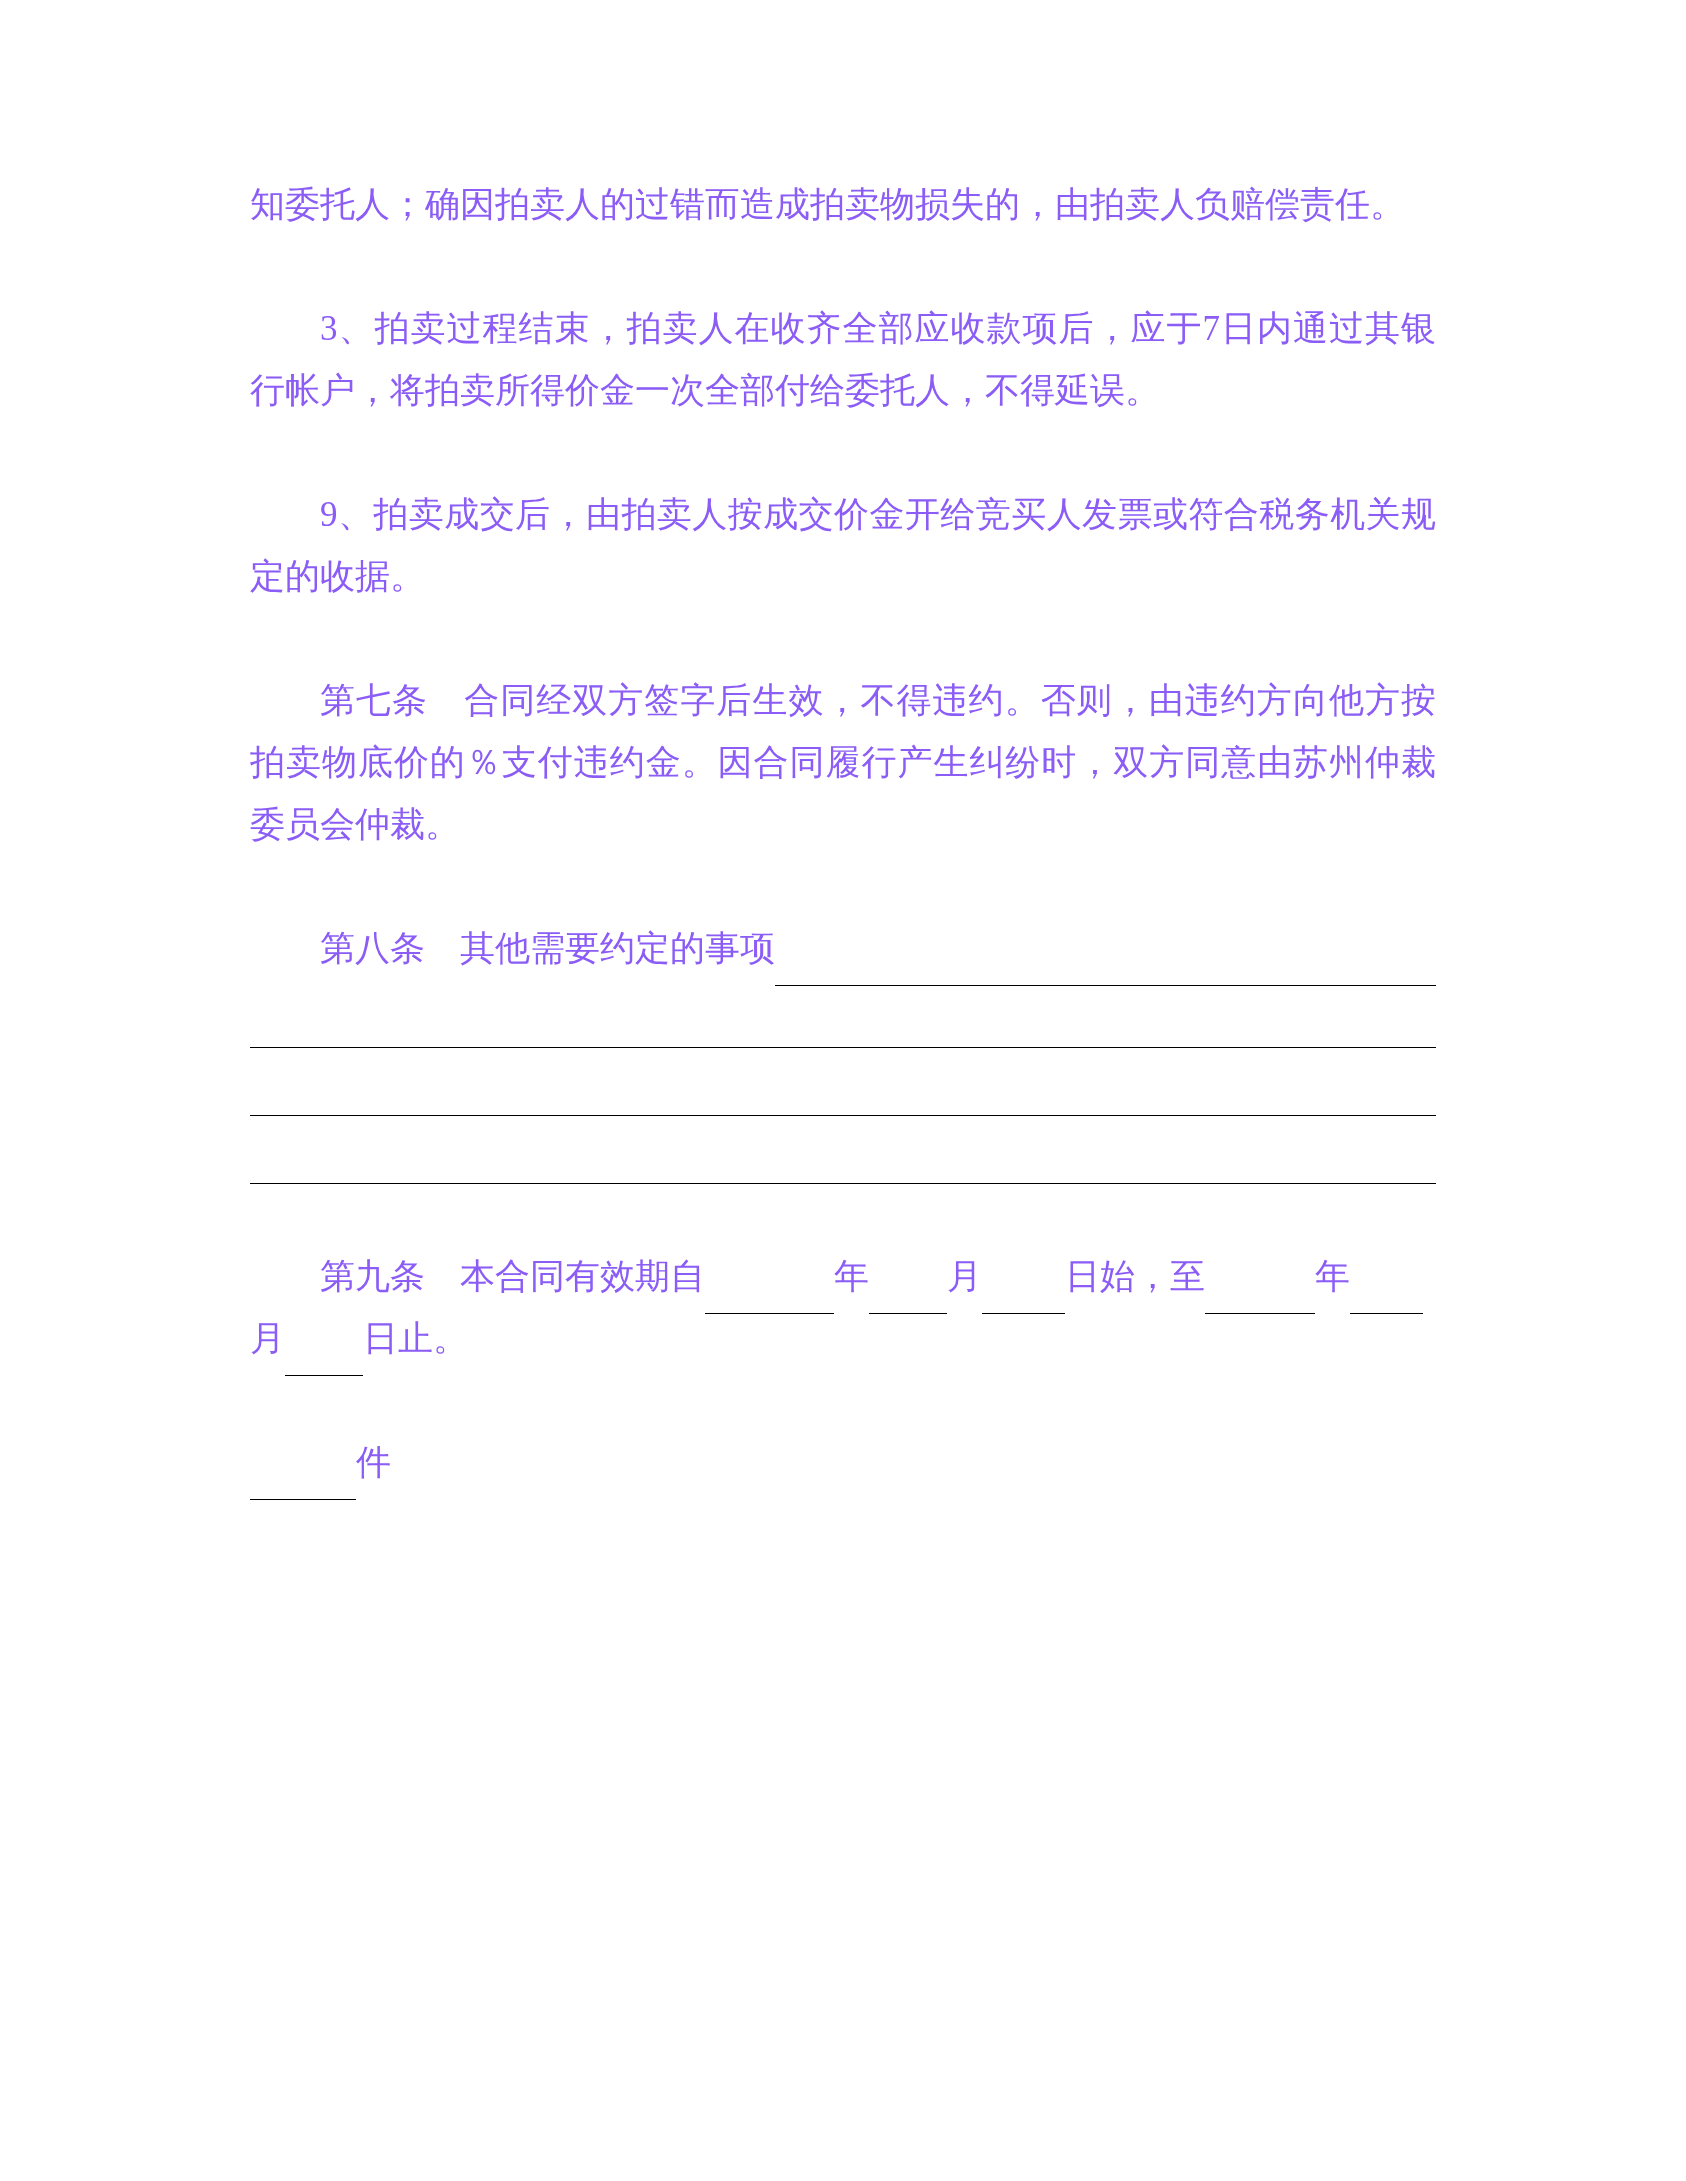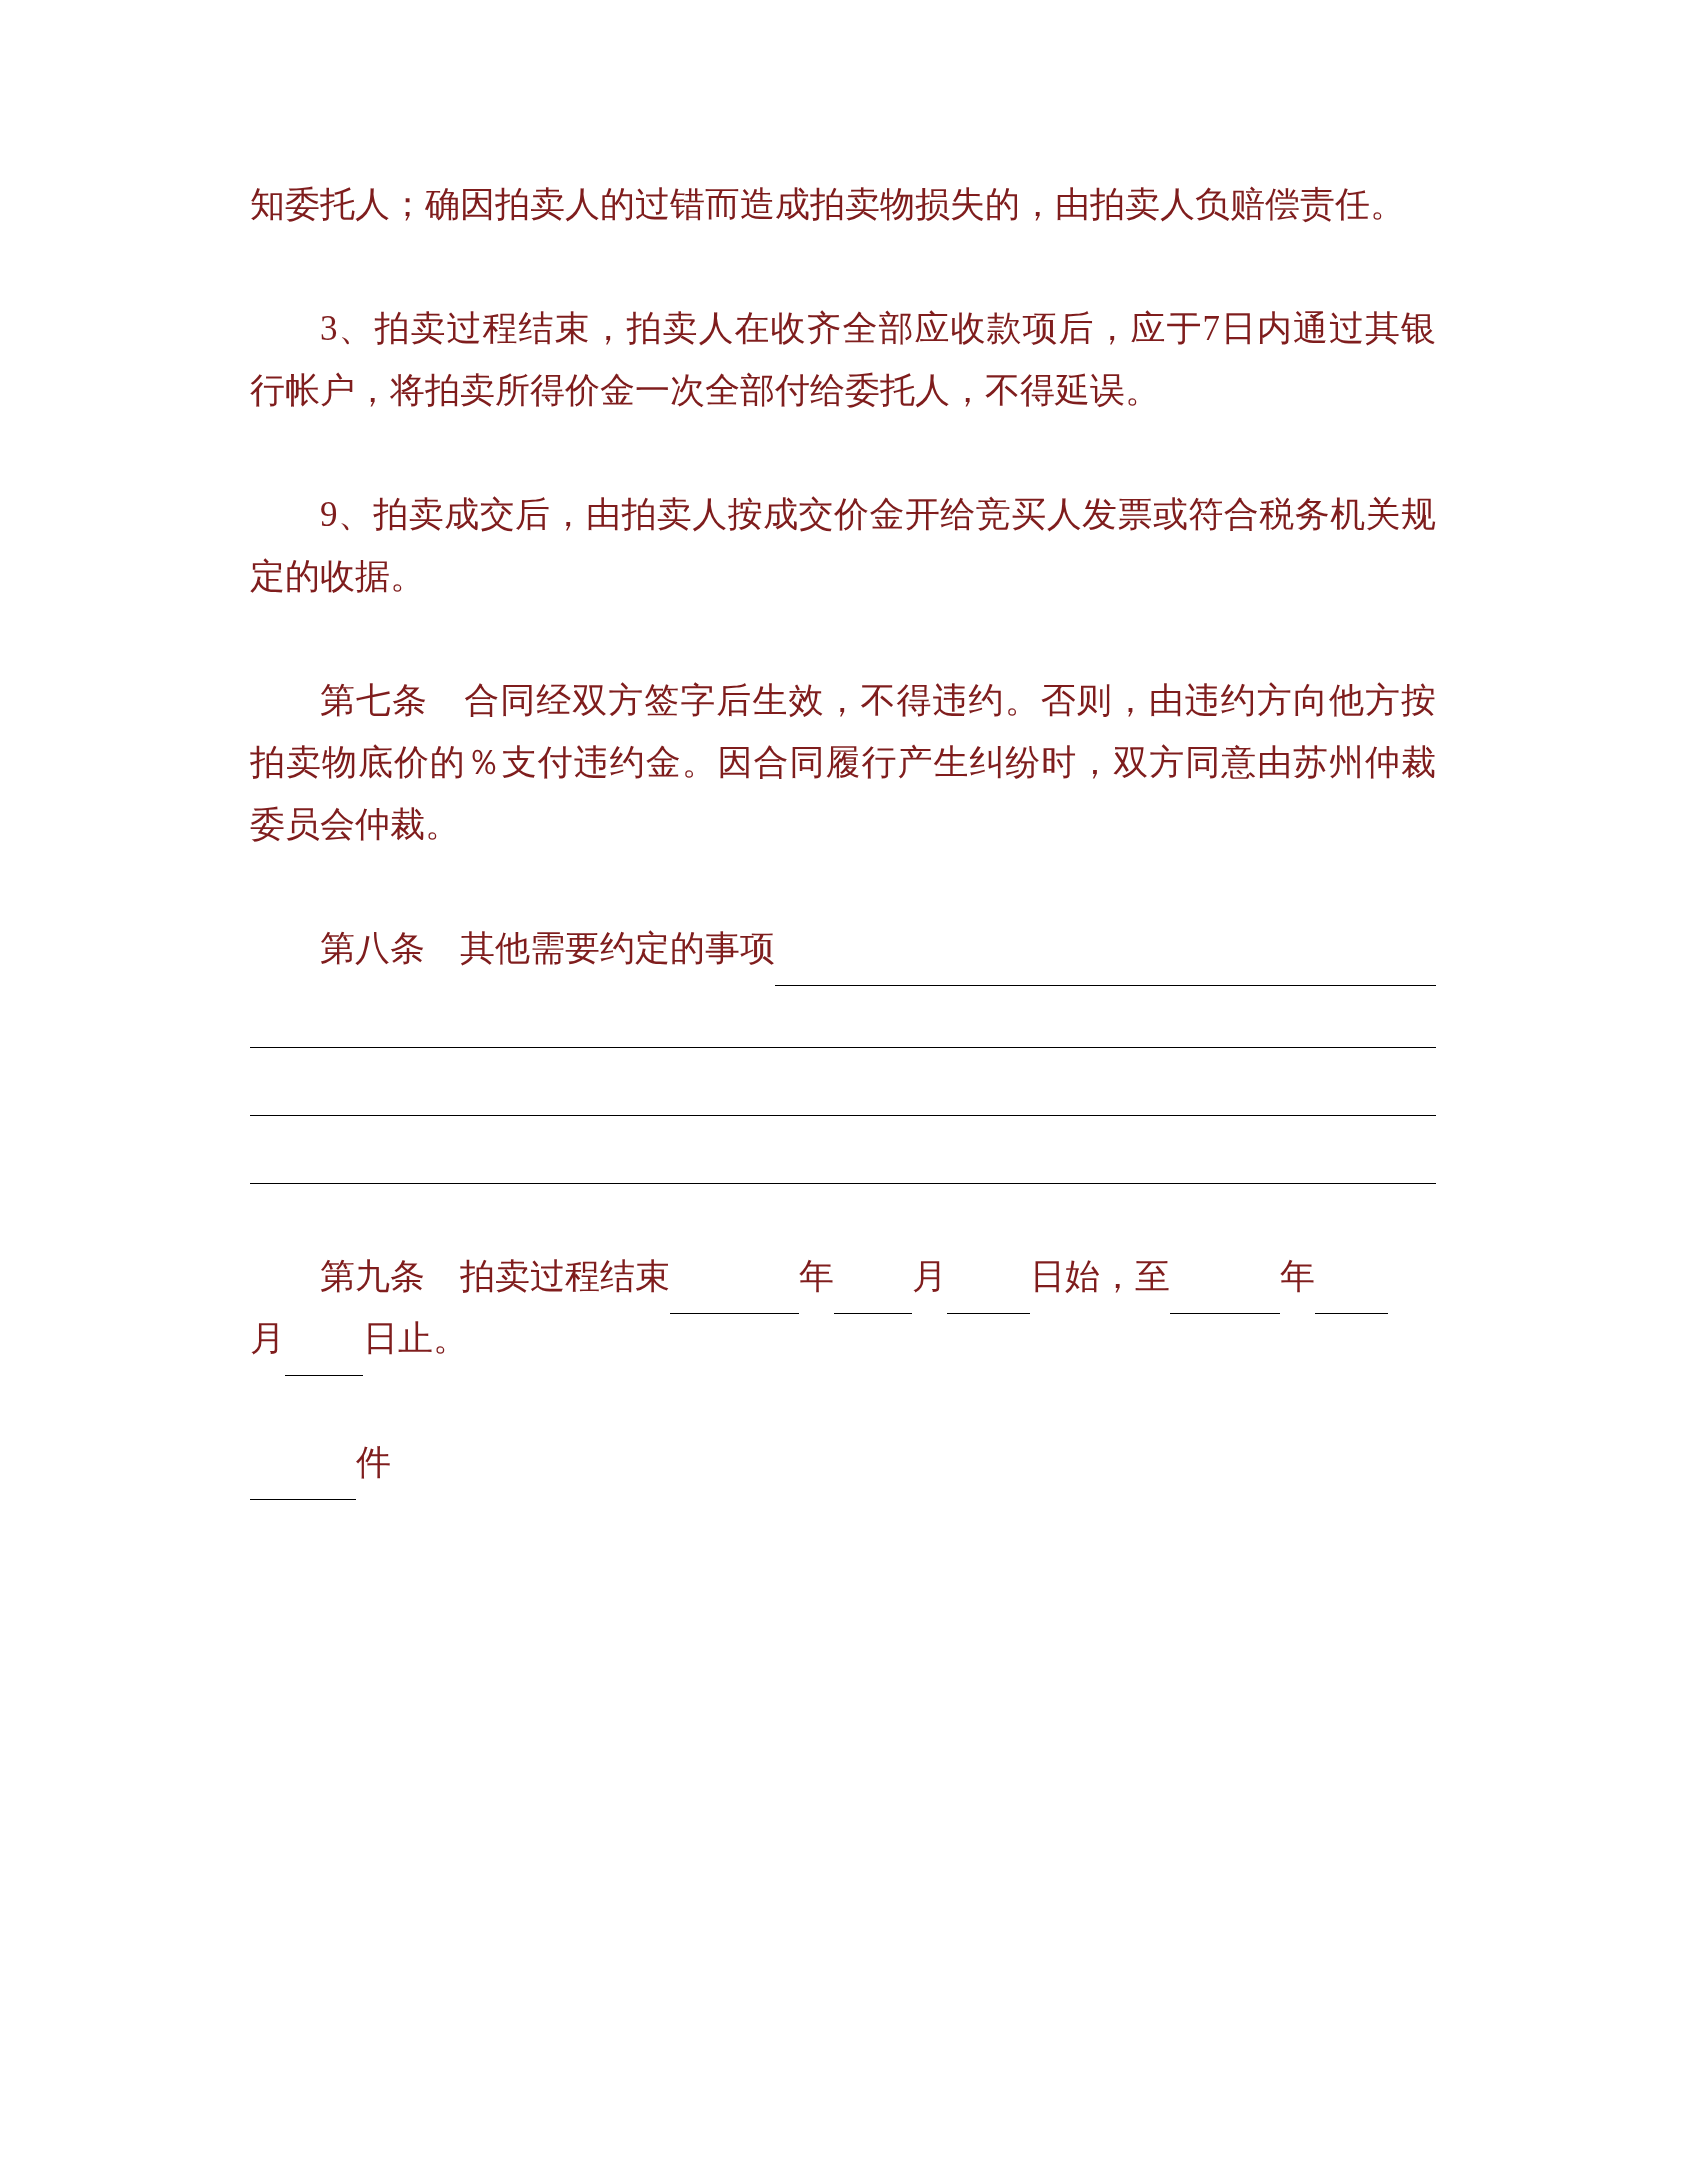--- a/index.html
+++ b/index.html
@@ -3,21 +3,21 @@
 <meta charset="utf-8">
 <style>
   * { margin: 0; padding: 0; box-sizing: border-box; }
   html, body { background: #ffffff; }
   .page {
     position: relative;
     width: 1686px;
     height: 1538px;
     margin: 0 auto;
     background: #ffffff;
-    color: #7f1d1d;
+    color: #8b5cf6;
     padding: 174px 250px 0 250px;
     font-family: "Liberation Serif", "DejaVu Serif", serif;
     font-size: 35px;
     line-height: 62px;
     overflow: hidden;
   }
   p.para {
     text-align: justify;
     text-indent: 70px;
     margin: 0 0 62px 0;
@@ -84,21 +84,21 @@
       <span class="indented">第八条　其他需要约定的事项</span>
       <span class="fillblank"></span>
     </div>
     <div class="blank-row"></div>
     <div class="blank-row"></div>
     <div class="blank-row"></div>
   </div>
 
   <div class="block">
     <div class="flexline">
-      <span class="indented">第九条　拍卖过程结束</span>
+      <span class="indented">第九条　本合同有效期自</span>
       <span class="blank w140"></span>
       <span>年</span>
       <span class="blank w85"></span>
       <span>月</span>
       <span class="blank w90"></span>
       <span>日始，至</span>
       <span class="blank w120"></span>
       <span>年</span>
       <span class="blank w80"></span>
     </div>

